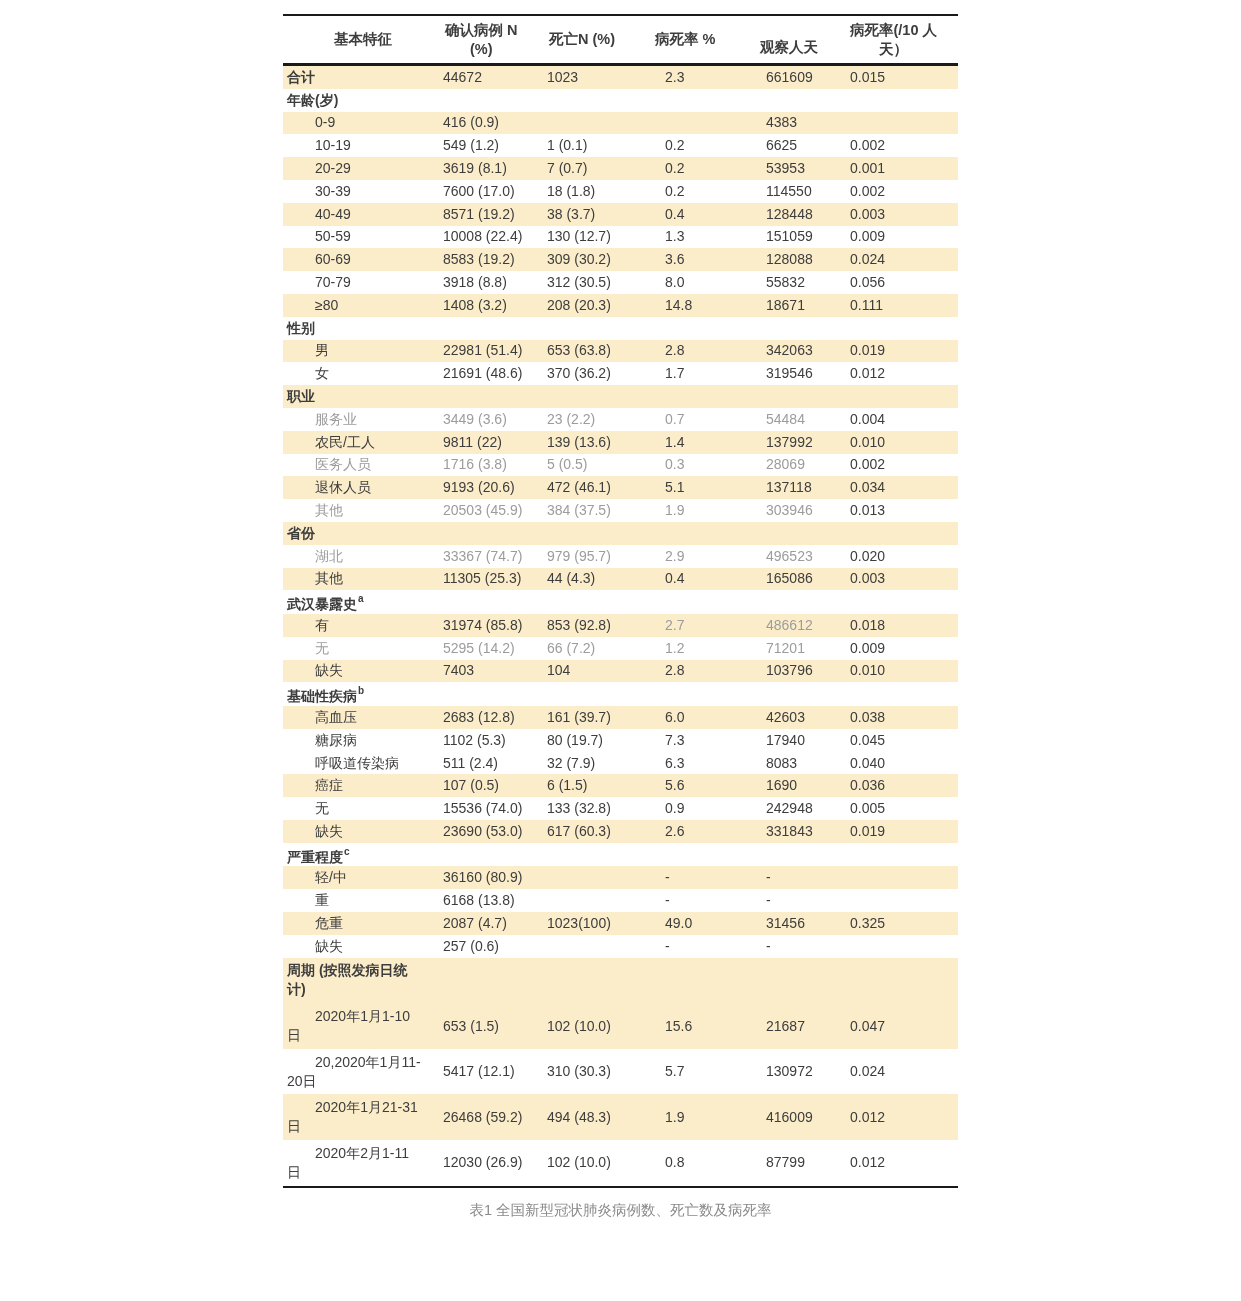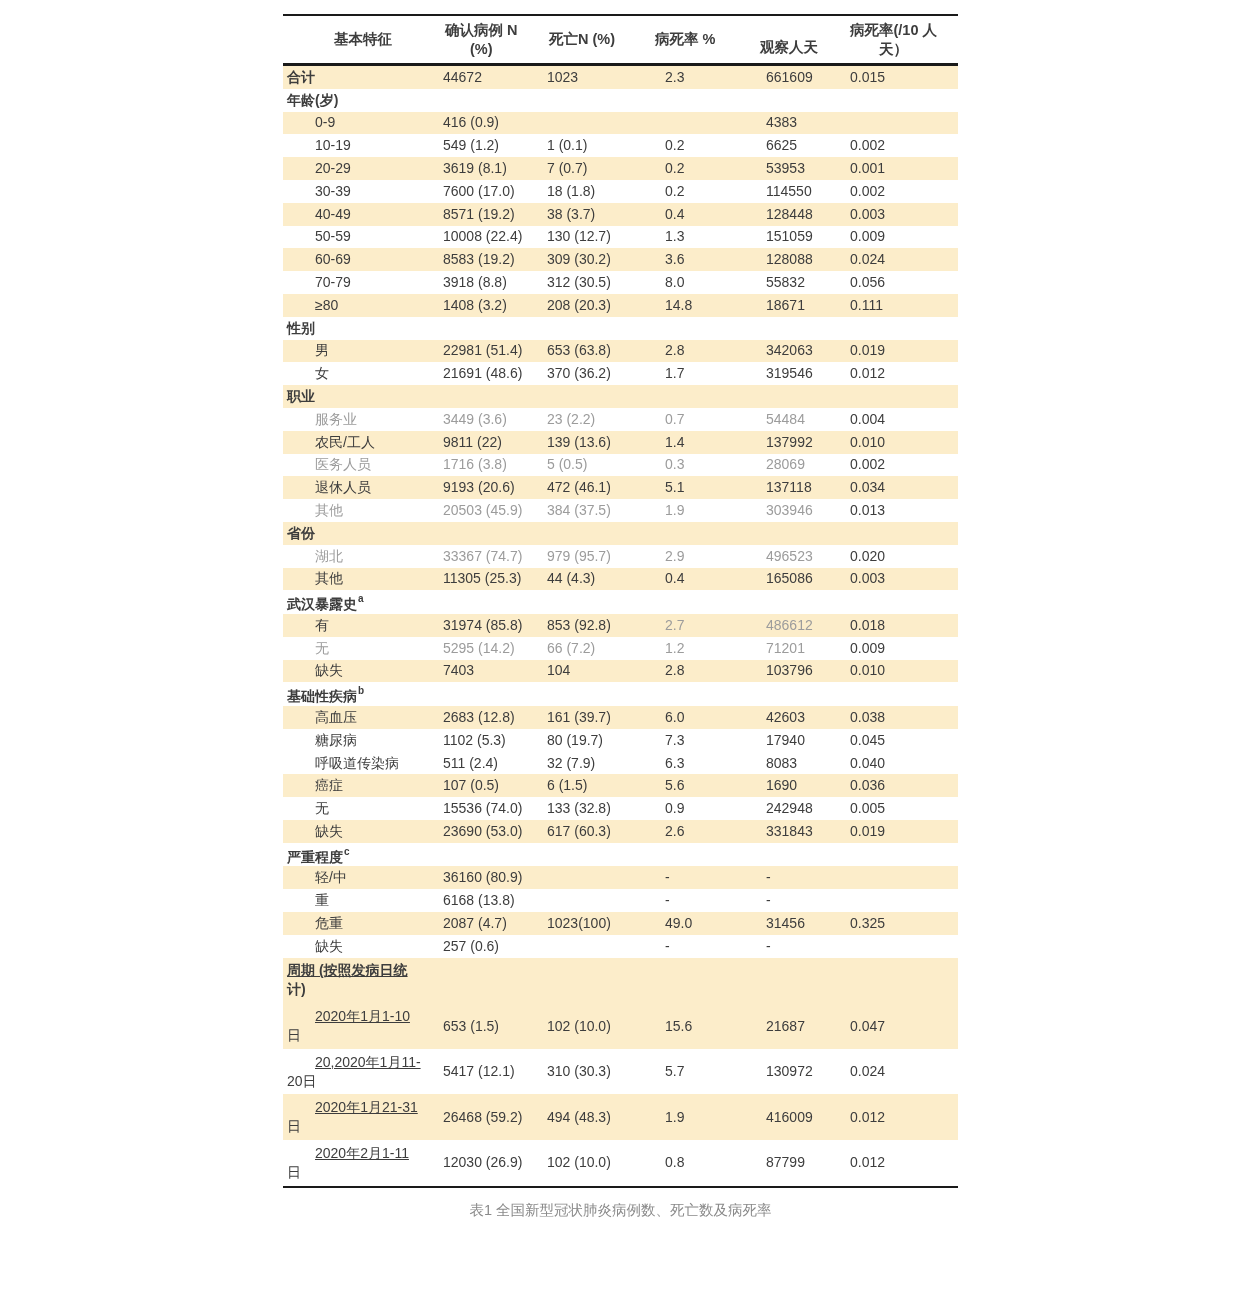--- a/index.html
+++ b/index.html
@@ -54,21 +54,21 @@
     font-size: 14px;
     color: var(--text, #383838);
     line-height: 19px;
   }
   .tbody .row.band { background: var(--band, #FCEDCA); }
   .tbody .row.two { min-height: 45.6px; }
   .cell { padding: 0; }
   .label { padding-left: 4px; }
   .label.indent { padding-left: 32px; }
   .label.bold { font-weight: bold; }
-  .label .l1 { padding-left: 0; text-decoration: underline; }
+  .label .l1 { padding-left: 0; }
   .label.wrap-indent .l1 { padding-left: 28px; }
   .label .l2 { padding-left: 0; }
   .muted { color: var(--muted, #9c9c9c); }
   sup.fn {
     font-size: 10px;
     font-weight: bold;
     position: relative;
     top: -1px;
     left: 1px;
   }

